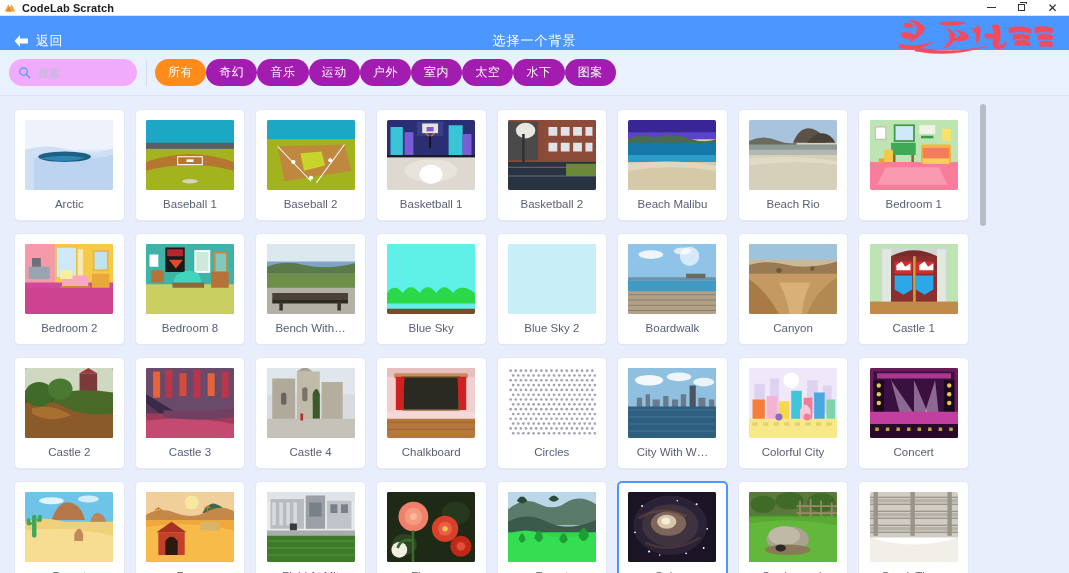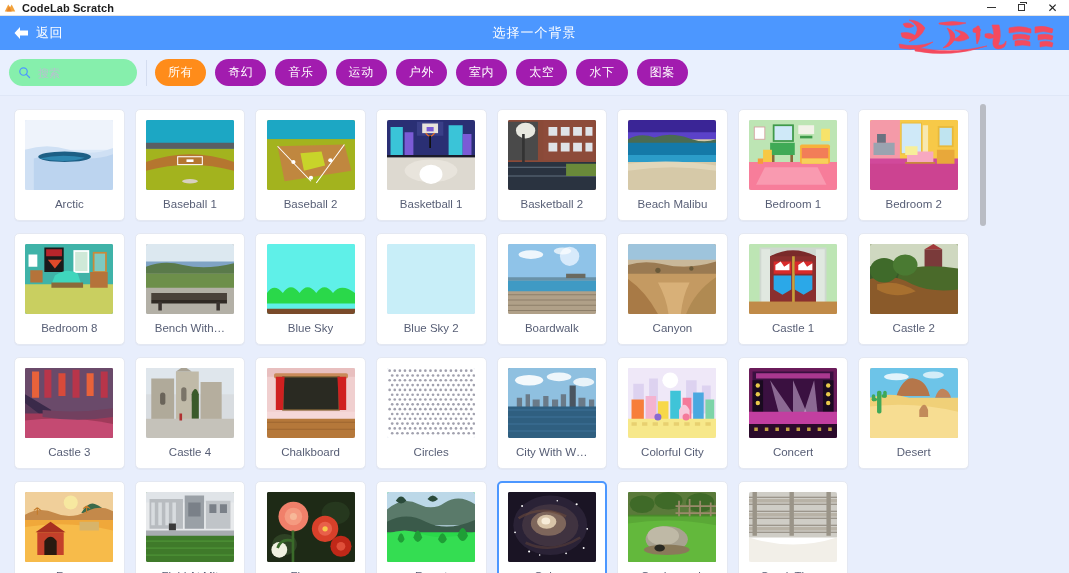--- a/index.html
+++ b/index.html
@@ -42,21 +42,21 @@
     content: ""; position: absolute; left: 1px; top: -3px;
     width: 7px; height: 2px; border: 1px solid #333; border-bottom: none;
     border-left: none; box-sizing: border-box;
   }
   .tb-close-glyph { font-size: 12px; color: #222; line-height: 1; font-weight: 300; }
 
   
   .header {
     height: 34px; width: 100%;
     background: #4c97ff;
-    display: flex; align-items: center;
+    display: flex; align-items: flex-end;
     position: relative;
   }
   .back-btn {
     display: flex; align-items: center; gap: 7px;
     margin-left: 13px; cursor: pointer;
   }
   .back-arrow { display: block; }
   .back-label {
     font-size: 13px; color: #ffffff; letter-spacing: .5px;
   }
@@ -74,35 +74,35 @@
 
   
   .filterbar {
     height: 46px; width: 100%;
     background: #e9f0fe;
     display: flex; align-items: center;
     border-bottom: 1px solid #dfe7f7;
   }
   .search-wrap {
     margin-left: 9px; width: 128px; height: 27px;
-    background: #86efac; border-radius: 14px;
+    background: #f0abfc; border-radius: 14px;
     display: flex; align-items: center; padding: 0 9px;
     flex: 0 0 auto;
   }
   .search-icon { flex: 0 0 auto; display: block; }
   .search-input {
     border: none; outline: none; background: transparent;
     font-size: 11px; color: #575e75; margin-left: 7px;
     width: 90px; font-family: "Liberation Sans", sans-serif;
   }
   .search-input::placeholder { color: #b9bfd0; }
   .divider-v {
     width: 1px; height: 26px; background: #d4ddf0; margin: 0 8px 0 9px;
   }
-  .tags { display: flex; gap: 9px; }
+  .tags { display: flex; }
   .tag {
     height: 27px; min-width: 44px; padding: 0 13px;
     border-radius: 14px; background: #a21caf; color: #fff;
     display: flex; align-items: center; justify-content: center;
     font-size: 12px; cursor: pointer; letter-spacing: .6px;
     white-space: nowrap;
   }
   .tag.active { background: #ff8c1a; }
 
   
@@ -338,20 +338,36 @@
             <rect width="100" height="18" fill="#3a2596"></rect>
             <rect y="14" width="100" height="8" fill="#5b42c9"></rect>
             <path d="M0 22 q14 -8 30 -2 q18 -7 40 1 q16 6 30 1 v12 H0z" fill="#4a6b52"></path>
             <rect y="26" width="100" height="22" fill="#1479a8"></rect>
             <rect y="40" width="100" height="10" fill="#2b9cc9"></rect>
             <rect y="48" width="100" height="32" fill="#d6c9a8"></rect>
             <path d="M0 50 q50 -6 100 2 v6 q-50 -8 -100 0z" fill="#e2d7ba"></path>
           </svg>
         </div>
         <div class="card-label">Beach Malibu</div>
+      </div>
+      <div class="card">
+        <div class="thumb">
+          <svg viewBox="0 0 100 80" preserveAspectRatio="none">
+            <rect width="100" height="80" fill="#d6cfba"></rect>
+            <rect width="100" height="26" fill="#a8c4dc"></rect>
+            <path d="M50 26 q8 -20 22 -16 q12 4 16 16z" fill="#5c5348"></path>
+            <path d="M66 26 q10 -14 22 -10 q8 4 10 10z" fill="#4a4238"></path>
+            <path d="M0 24 q16 -8 34 0 q10 4 20 2 v6 H0z" fill="#6d6a5e"></path>
+            <rect y="28" width="100" height="8" fill="#8e9a96"></rect>
+            <rect y="34" width="100" height="8" fill="#b3b8b0"></rect>
+            <rect y="40" width="100" height="40" fill="#d6cfba"></rect>
+            <path d="M0 44 q50 -5 100 3 v4 q-50 -6 -100 1z" fill="#e0dac6"></path>
+          </svg>
+        </div>
+        <div class="card-label">Beach Rio</div>
       </div>
       <div class="card">
         <div class="thumb">
           <svg viewBox="0 0 100 80" preserveAspectRatio="none">
             <rect width="100" height="80" fill="#bde5b4"></rect>
             <rect width="100" height="52" fill="#bde5b4"></rect>
             <rect y="48" width="100" height="32" fill="#f77d9a"></rect>
             <rect x="6" y="8" width="12" height="14" fill="#fff" stroke="#d5a0a0"></rect>
             <rect x="28" y="6" width="22" height="18" fill="#cfe9f8" stroke="#3f9a4a" stroke-width="2"></rect>
             <rect x="56" y="6" width="18" height="10" fill="#f2f2e8"></rect>

